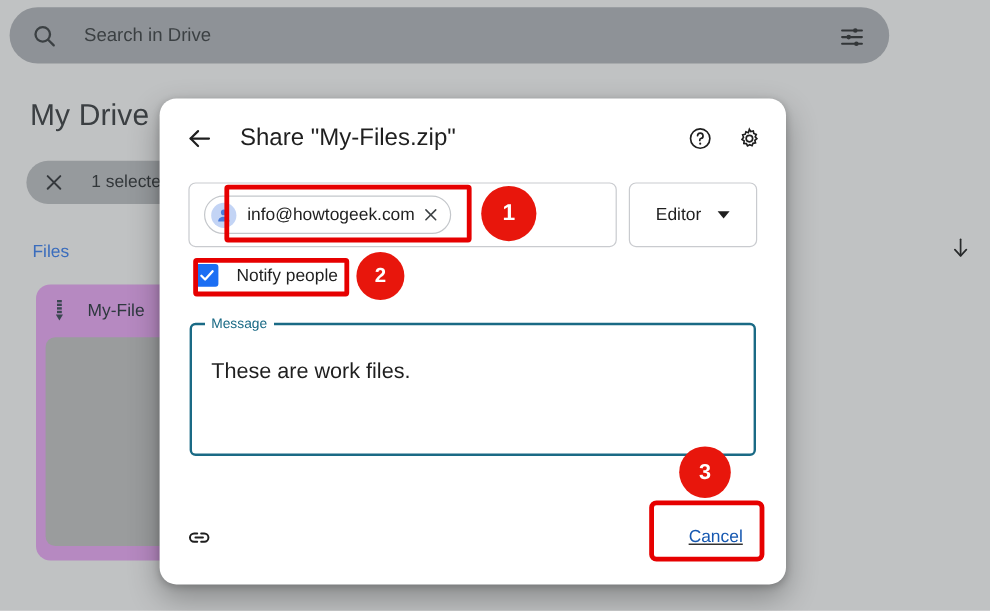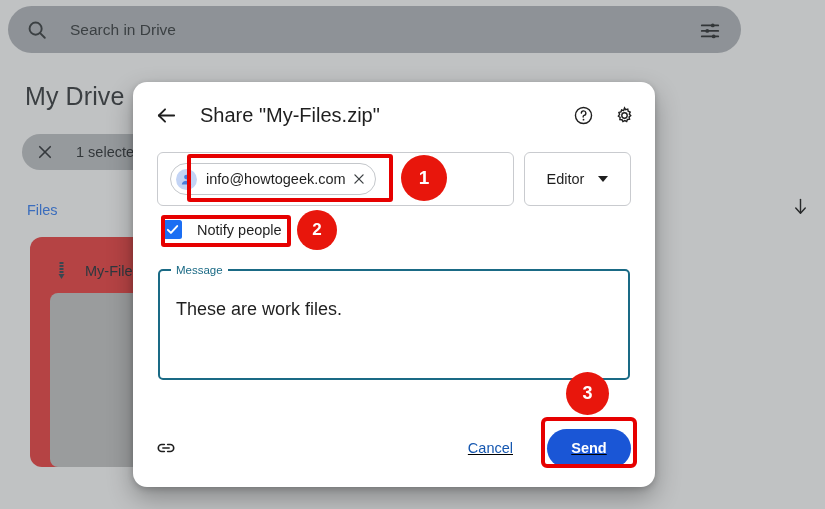--- a/index.html
+++ b/index.html
@@ -47,23 +47,23 @@
   }
   #close-selection-icon { width: 18px; height: 18px; color: #33363a; flex: none; }
   #selected-count { margin-left: 22px; font-size: 14.5px; color: #2f3336; white-space: nowrap; }
   #files-label {
     position: absolute; left: 27px; top: 202px;
     font-size: 14.5px; color: #3b82f6; font-weight: 500;
   }
   #file-card {
     position: absolute; left: 30px; top: 237px;
     width: 150px; height: 230px;
-    background: #ef4444;
+    background: #f0abfc;
     border-radius: 12px;
-    padding: 12px;
+    padding: 0;
   }
   #file-card-head {
     height: 44px; display: flex; align-items: center; padding: 0 12px;
   }
   #zip-icon { width: 15px; height: 18px; color: #3a4a57; flex: none; }
   #file-card-name {
     margin-left: 16px; font-size: 14.5px; color: #28343d; white-space: nowrap;
   }
   #file-card-thumb {
     margin: 0 8px 8px 8px; height: 174px;
@@ -344,21 +344,20 @@
 
   <div id="dialog-footer">
     <span id="copy-link-icon">
       <svg viewBox="0 0 24 24" width="22" height="22" fill="none" stroke="currentColor" stroke-width="1.8" stroke-linecap="round">
         <path d="M10.2 8.2H7.4a3.8 3.8 0 0 0 0 7.6h2.8"></path>
         <path d="M13.8 8.2h2.8a3.8 3.8 0 0 1 0 7.6h-2.8"></path>
         <line x1="8.6" y1="12" x2="15.4" y2="12"></line>
       </svg>
     </span>
     <button id="cancel-button">Cancel</button>
-    <button id="send-button">Send</button>
   </div>
 </div>
 
 <div class="annot-box" id="annot-box-1"></div>
 <div class="annot-box" id="annot-box-2"></div>
 <div class="annot-box" id="annot-box-3"></div>
 
 <div class="annot-badge" id="annot-badge-1">1</div>
 <div class="annot-badge" id="annot-badge-2">2</div>
 <div class="annot-badge" id="annot-badge-3">3</div>

